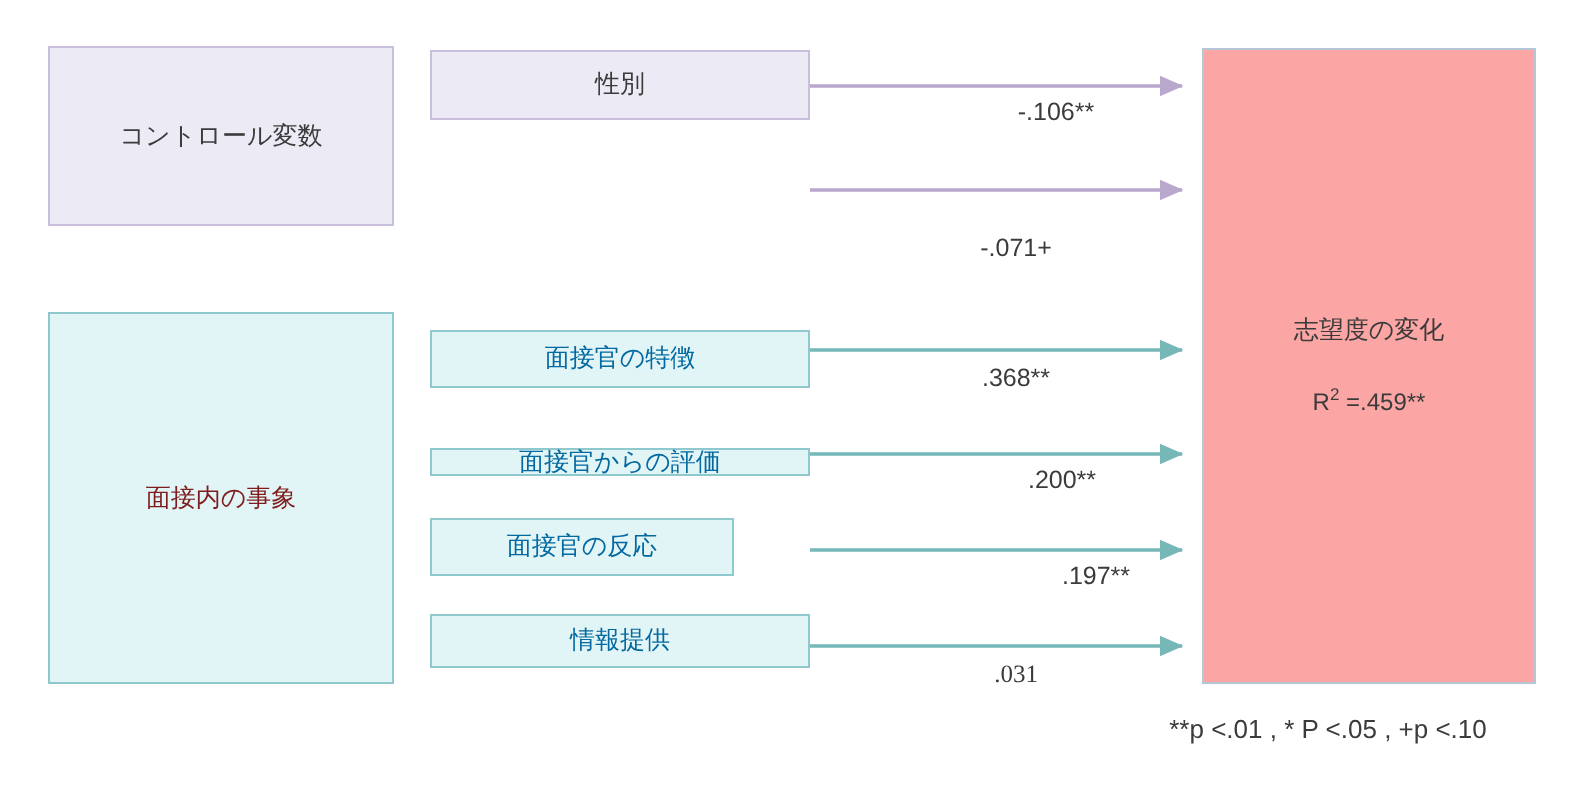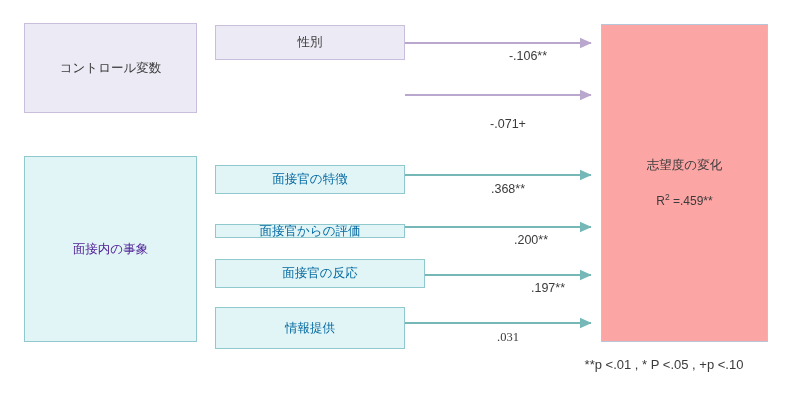--- a/index.html
+++ b/index.html
@@ -39,21 +39,21 @@
     background: #eceaf5;
     border: 1px solid #c9bedb;
     font-size: 12.5px;
     color: #3b3b3b;
   }
   
   .grp-interview {
     background: #e2f5f6;
     border: 1px solid #8fc9cd;
     font-size: 12.5px;
-    color: #4c1d95;
+    color: #7f1d1d;
   }
   .pred-interview {
     background: #e2f5f6;
     border: 1px solid #8fc9cd;
     font-size: 12.5px;
     color: #0369a1;
   }
   
   .outcome {
     background: #fca5a5;
@@ -148,25 +148,25 @@
 
 
   <div class="box pred-interview" style="left:215px; top:165px; width:190px; height:29px;">
     <span>面接官の特徴</span>
   </div>
 
   <div class="box pred-interview" style="left:215px; top:212px; width:190px; height:14px;margin-top:12px;">
     <span>面接官からの評価</span>
   </div>
 
-  <div class="box pred-interview" style="left:215px; top:259px; width:210px; height:29px;">
+  <div class="box pred-interview" style="left:215px; top:259px; width:152px; height:29px;">
     <span>面接官の反応</span>
   </div>
 
-  <div class="box pred-interview" style="left:215px; top:307px; width:190px; height:42px;">
+  <div class="box pred-interview" style="left:215px; top:307px; width:190px; height:27px;">
     <span>情報提供</span>
   </div>
 
   <div class="box outcome" style="left:601px; top:24px; width:167px; height:318px;">
     <span class="oc-title">志望度の変化</span>
     <span class="oc-r2"><span>R</span><sup>2</sup><span> =.459**</span></span>
   </div>
 
   <div class="arrow-label" style="left:508px; top:49px;margin-left:20px;">-.106**</div>
 

